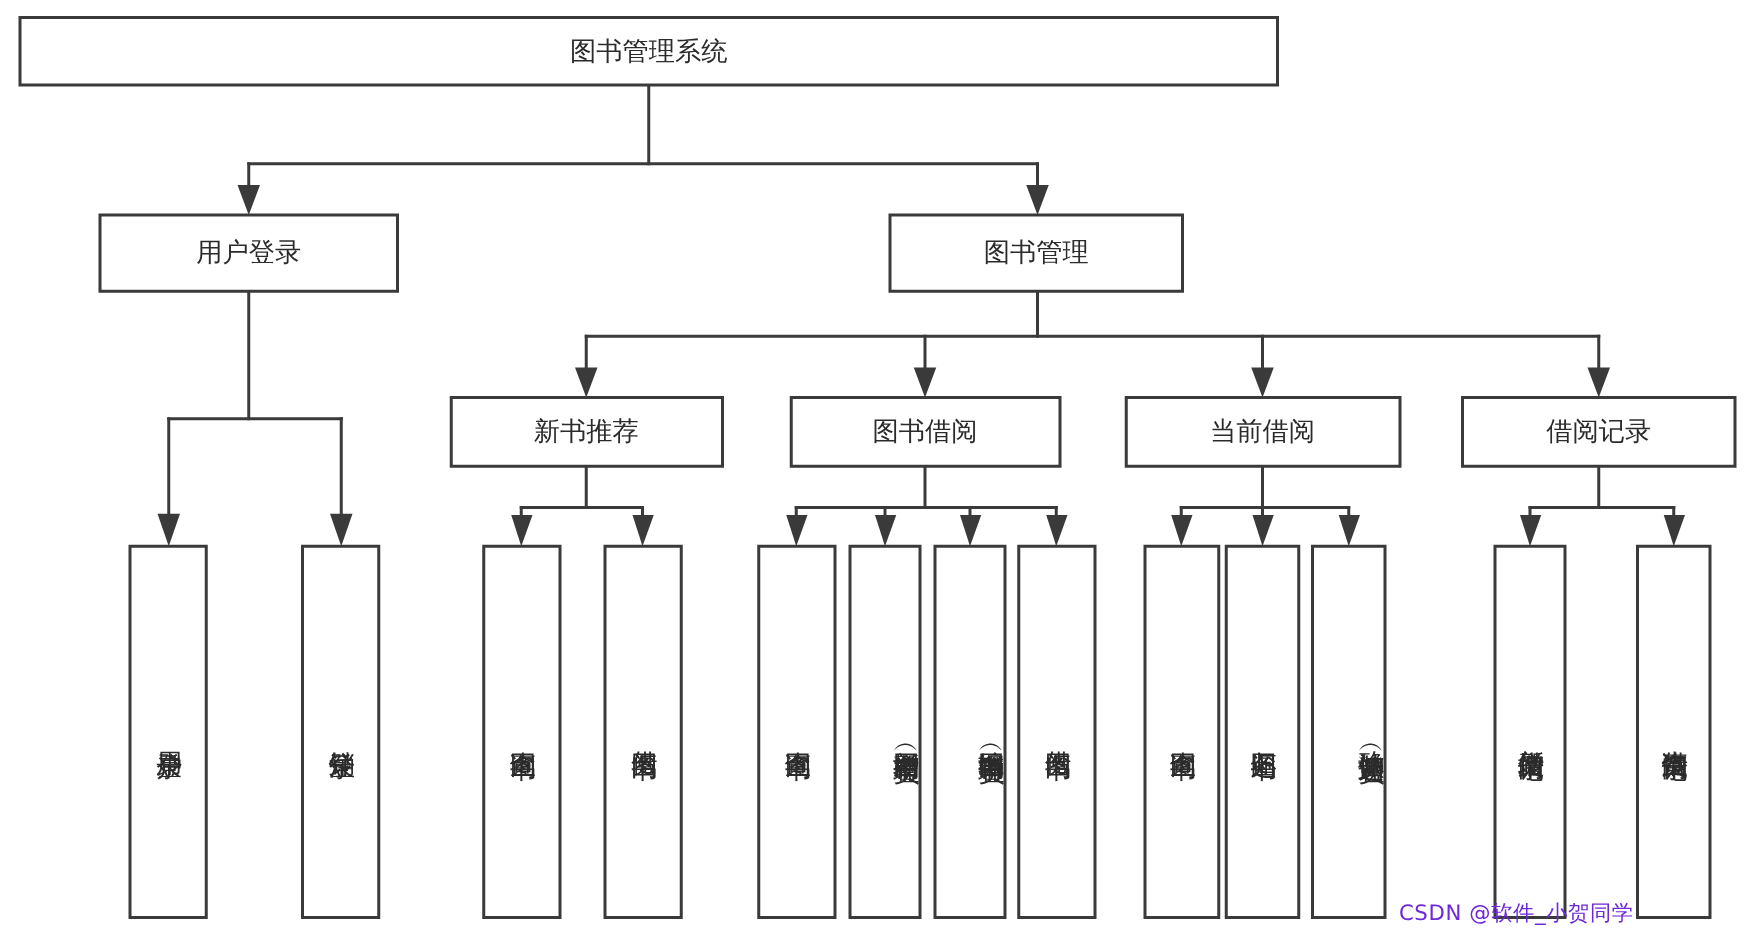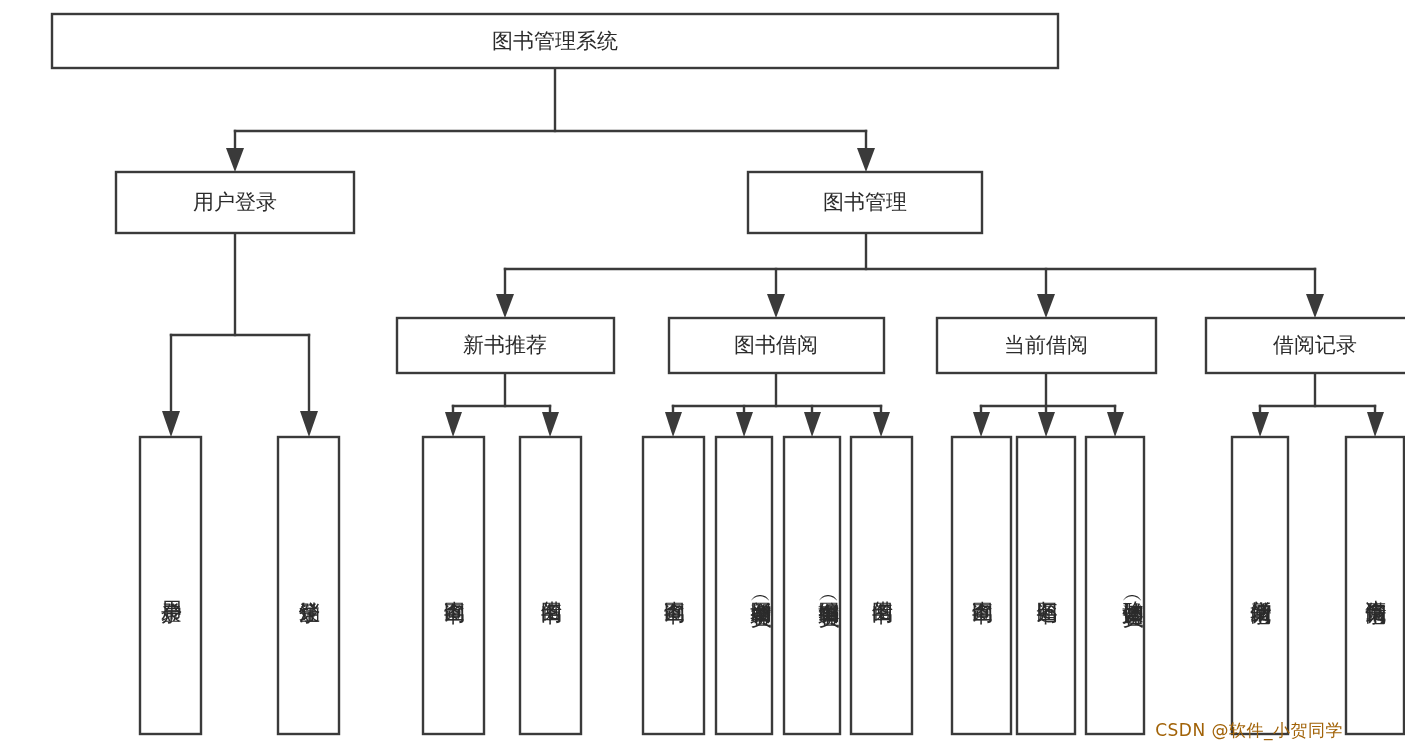--- a/index.html
+++ b/index.html
@@ -11,21 +11,20 @@
     width: 1405px;
     height: 747px;
     font-family: "DejaVu Sans", "Liberation Sans", sans-serif;
     overflow: hidden;
   }
   #diagram-root {
     position: relative;
     width: 1315px;
     height: 747px;
     background: #ffffff;
-    margin-left: 36px;
   }
   svg.diagram {
     position: absolute;
     top: 0;
     left: 0;
     width: 1405px;
     height: 747px;
     display: block;
   }
   .node-box {
@@ -65,21 +64,21 @@
     letter-spacing: 1px;
     pointer-events: none;
     box-sizing: border-box;
   }
   .watermark {
     position: absolute;
     right: 8px;
     bottom: 5px;
     font-family: "DejaVu Sans", "Liberation Sans", sans-serif;
     font-size: 17px;
-    color: #a16207;
+    color: #6d28d9;
     letter-spacing: 0.5px;
     white-space: pre;
   }
 </style>
 </head>
 <body>
 
 <div id="diagram-root">
 
   <svg class="diagram" viewBox="0 0 1405 747">

